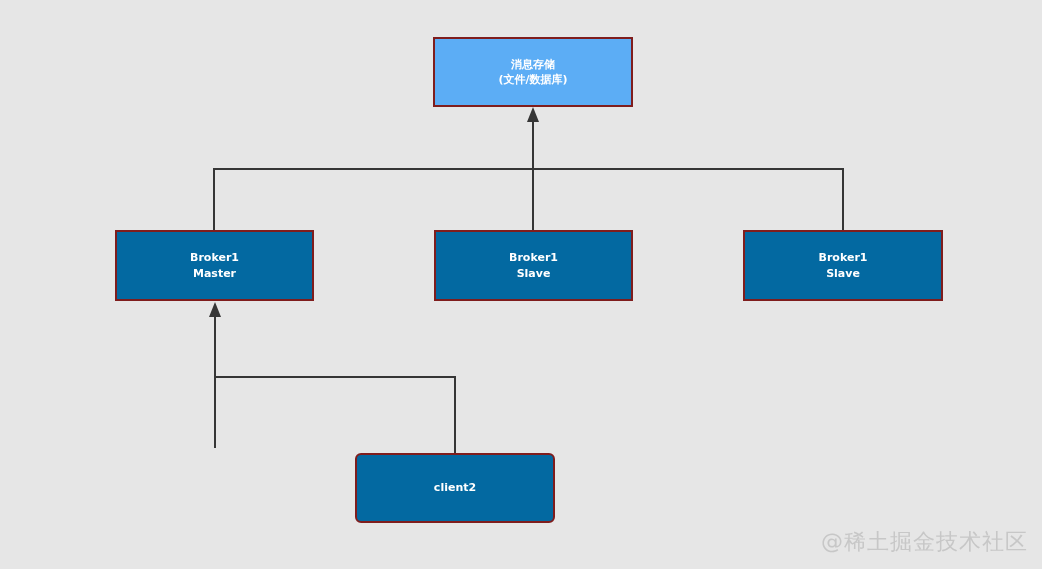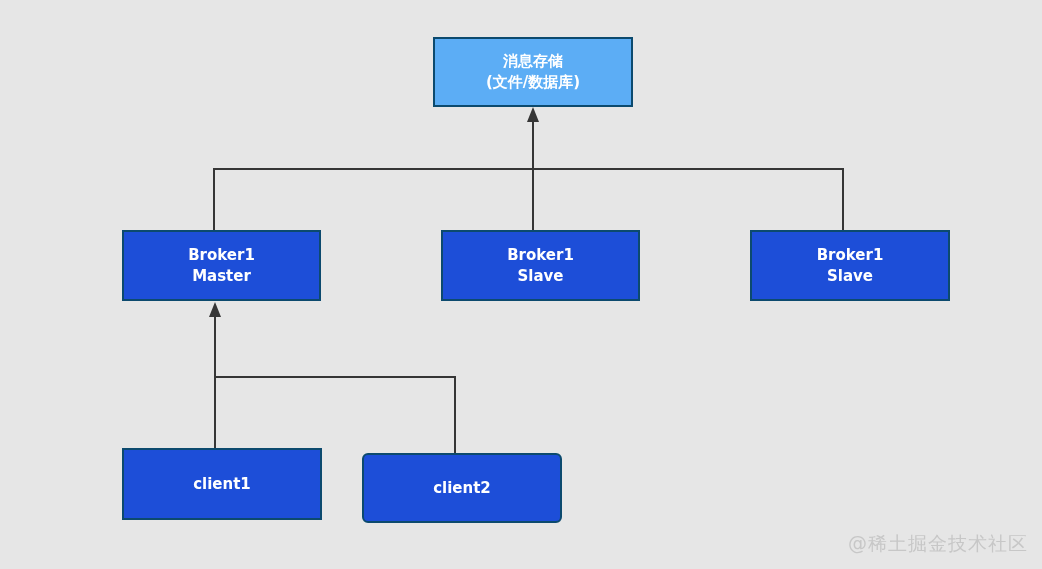--- a/index.html
+++ b/index.html
@@ -9,33 +9,33 @@
   .canvas {
     position: relative;
     width: 1042px;
     height: 569px;
     background: #e6e6e6;
     overflow: hidden;
   }
   .node {
     position: absolute;
     box-sizing: border-box;
-    border: 2px solid #0c4a6e;
+    border: 2px solid #7f1d1d;
     color: #ffffff;
     font-weight: bold;
-    font-size: 15px;
+    font-size: 11px;
     line-height: 1.4;
     display: flex;
     flex-direction: column;
     align-items: center;
     justify-content: center;
     text-align: center;
   }
   .node-blue  { background: #5cadf5; }
-  .node-green { background: #1d4ed8; margin-left: 7px; }
+  .node-green { background: #0369a1; }
 
   .node-storage       { left: 433px; top: 37px;  width: 200px; height: 70px; }
   .node-broker-master { left: 115px; top: 230px; width: 199px; height: 71px; }
   .node-broker-slave1 { left: 434px; top: 230px; width: 199px; height: 71px; }
   .node-broker-slave2 { left: 743px; top: 230px; width: 200px; height: 71px; }
   .node-client1       { left: 115px; top: 448px; width: 200px; height: 72px; }
   .node-client2       { left: 355px; top: 453px; width: 200px; height: 70px; border-radius: 6px; }
 
   .line {
     position: absolute;
@@ -59,21 +59,21 @@
     border-right: 6px solid transparent;
     border-bottom: 15px solid #363636;
   }
   .arrow-storage { left: 527px; top: 107px; }
   .arrow-master  { left: 209px; top: 302px; }
 
   .watermark {
     position: absolute;
     right: 14px;
     bottom: 12px;
-    font-size: 19px;
+    font-size: 22px;
     color: #c7c7c7;
     letter-spacing: 1px;
   }
 </style>
 </head>
 <body>
 
 <div class="canvas">
 
   <div class="line line-h-top"></div>
@@ -100,23 +100,20 @@
   <div class="node node-green node-broker-slave1">
     <span>Broker1</span>
     <span>Slave</span>
   </div>
 
   <div class="node node-green node-broker-slave2">
     <span>Broker1</span>
     <span>Slave</span>
   </div>
 
-  <div class="node node-green node-client1">
-    <span>client1</span>
-  </div>
 
   <div class="node node-green node-client2">
     <span>client2</span>
   </div>
 
   <div class="watermark">@稀土掘金技术社区</div>
 
 </div>
 
 </body></html>

